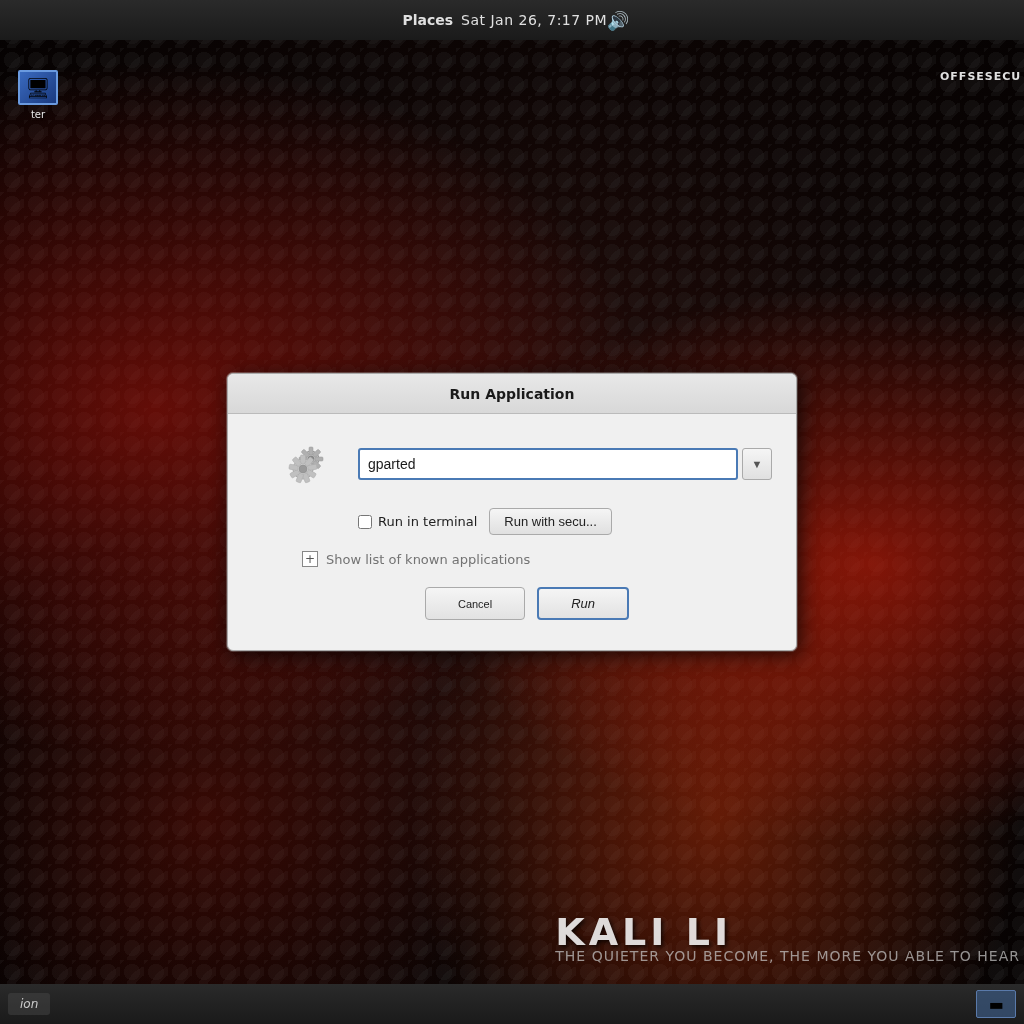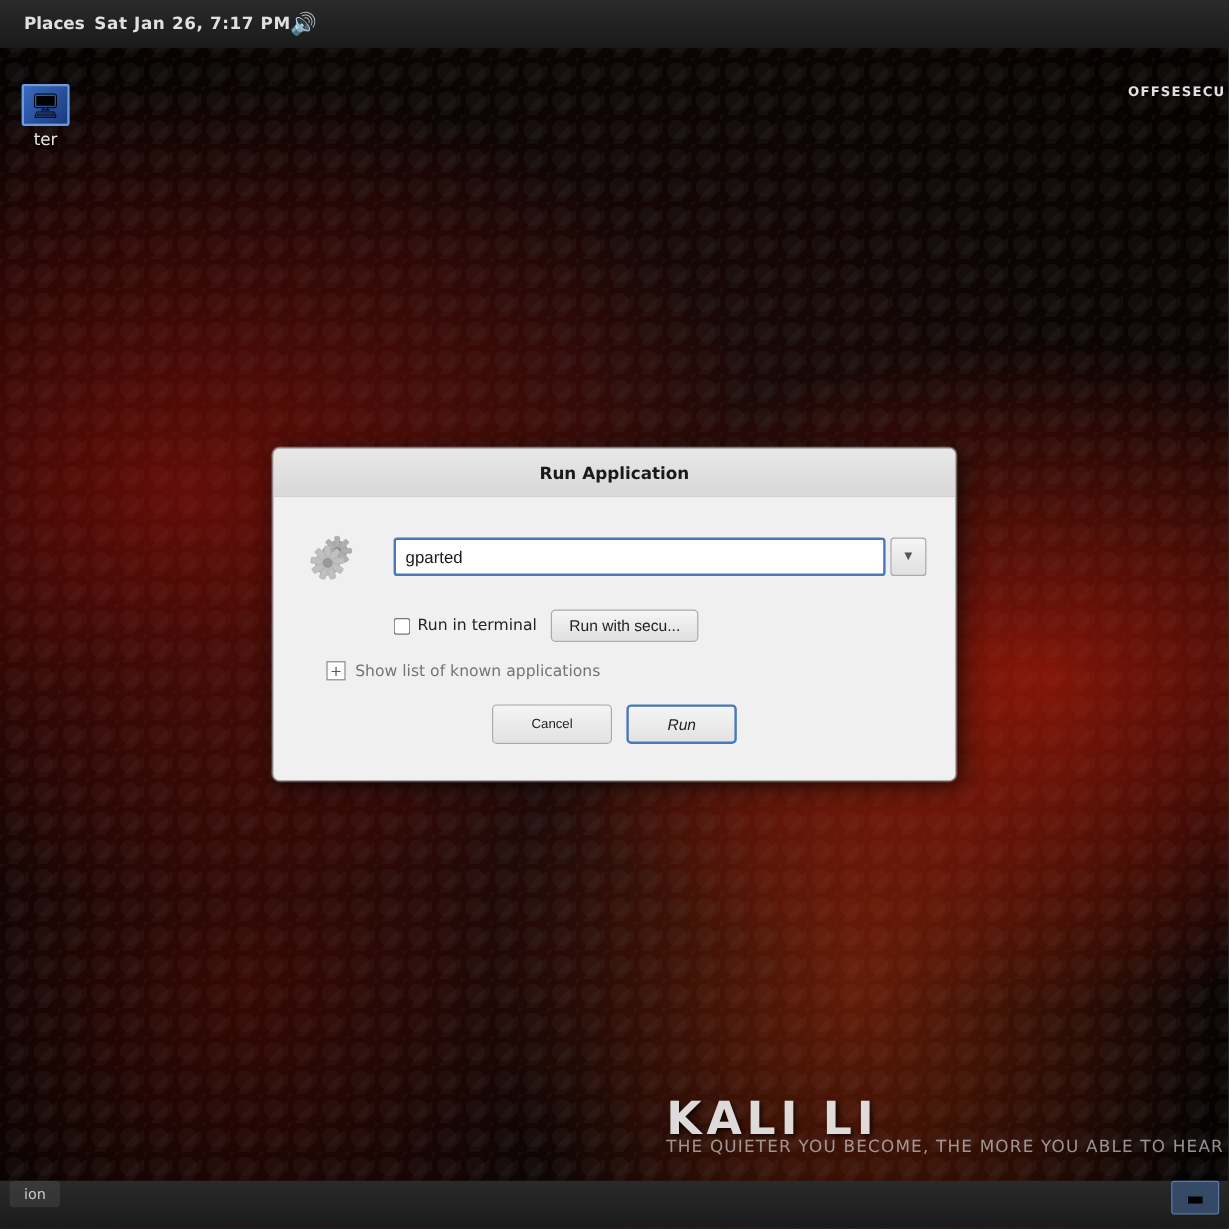--- a/index.html
+++ b/index.html
@@ -49,21 +49,21 @@
     
     .taskbar-top {
       position: absolute;
       top: 0;
       left: 0;
       width: 100%;
       height: 40px;
       background: linear-gradient(to bottom, #2a2a2a, #1a1a1a);
       display: flex;
       align-items: center;
-      justify-content: flex-start;
+      justify-content: center;
       padding: 0 12px;
       z-index: 10;
     }
 
     .taskbar-left {
       display: flex;
       align-items: center;
       gap: 8px;
     }
 
@@ -71,21 +71,21 @@
       color: #e0e0e0;
       font-size: 14px;
       font-weight: bold;
       cursor: pointer;
       padding: 4px 8px;
     }
 
     .taskbar-center {
       color: #e0e0e0;
       font-size: 14px;
-      font-weight: bold;
+      font-weight: normal;
       letter-spacing: 0.5px;
     }
 
     .taskbar-right {
       display: flex;
       align-items: center;
       gap: 12px;
     }
 
     .volume-icon {
@@ -95,23 +95,24 @@
 
     
     .taskbar-bottom {
       position: absolute;
       bottom: 0;
       left: 0;
       width: 100%;
       height: 40px;
       background: linear-gradient(to bottom, #2a2a2a, #1a1a1a);
       display: flex;
-      align-items: flex-start;
+      align-items: center;
       padding: 0 8px;
       z-index: 10;
+      font-style: italic;
     }
 
     .taskbar-bottom-item {
       color: #ccc;
       font-size: 12px;
       padding: 4px 12px;
       background: rgba(80,80,80,0.4);
       border-radius: 3px;
     }
 
@@ -151,21 +152,21 @@
       border: 2px solid #6a9adf;
       border-radius: 2px;
       display: flex;
       align-items: center;
       justify-content: center;
       font-size: 20px;
     }
 
     .desktop-icon-label {
       color: #e8e8e8;
-      font-size: 14px;
+      font-size: 10px;
       margin-top: 4px;
       text-align: right;
       text-shadow: 1px 1px 2px rgba(0,0,0,0.9);
     }
 
     
     .offsec-logo {
       position: absolute;
       top: 50px;
       right: 0;
@@ -246,20 +247,21 @@
     }
 
     .dialog-title {
       font-size: 14px;
       font-weight: bold;
       color: #1a1a1a;
     }
 
     .dialog-body {
       padding: 20px 24px 10px;
+      margin-left: 30px;
     }
 
     .dialog-row-main {
       display: flex;
       align-items: center;
       gap: 16px;
       margin-bottom: 14px;
     }
 
     

